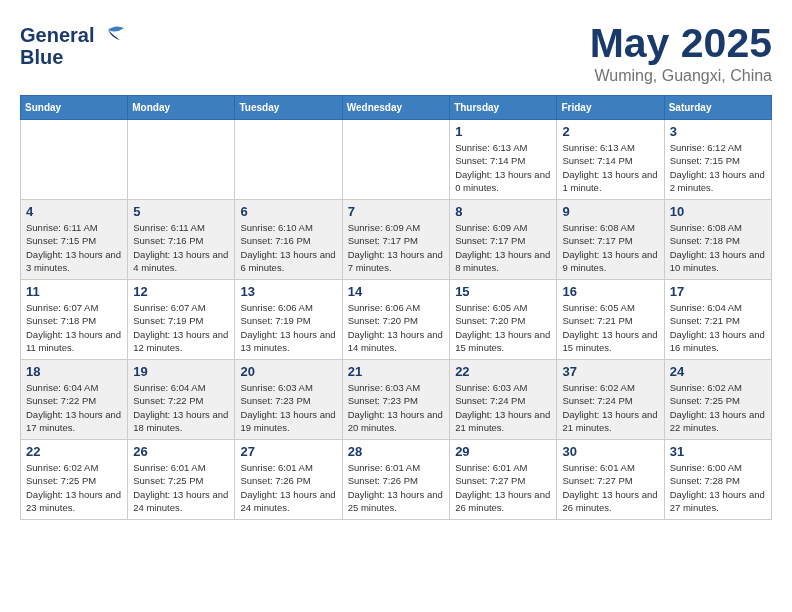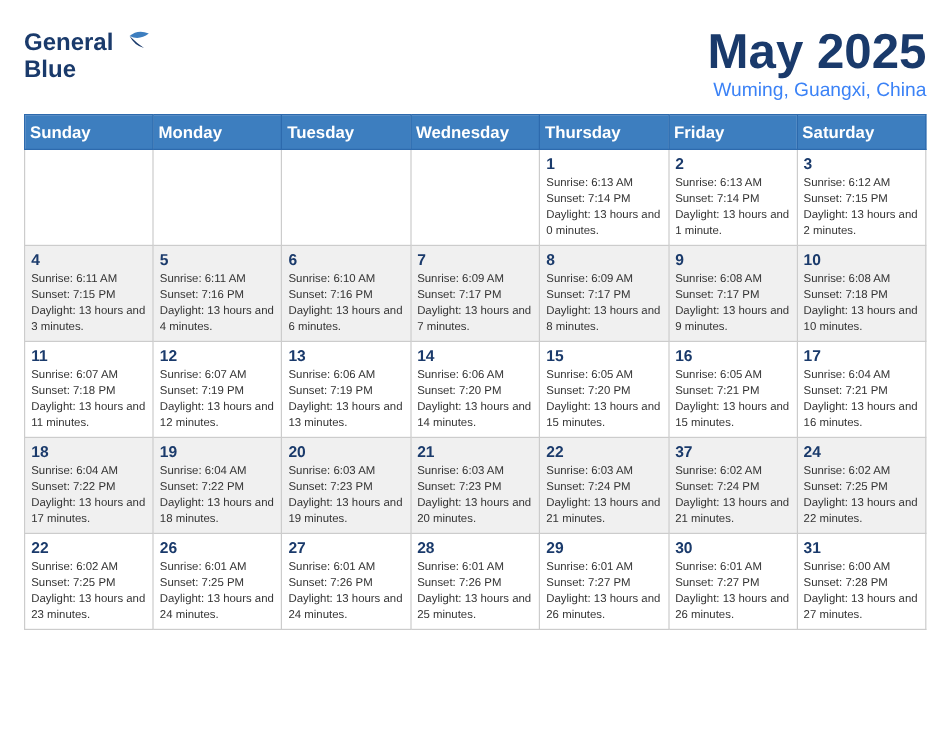--- a/index.html
+++ b/index.html
@@ -23,31 +23,31 @@
     .title-block {
       text-align: right;
     }
     .month-title {
       font-size: 41px;
       font-weight: bold;
       color: #1a3a6b;
     }
     .location {
       font-size: 16px;
-      color: #3b82f6;
+      color: #737373;
     }
     .calendar {
       width: 100%;
       border-collapse: collapse;
       border: 1px solid #ccc;
     }
     .calendar th {
       background-color: #3d7ebf;
       color: #fff;
-      font-size: 14px;
+      font-size: 10px;
       font-weight: bold;
       padding: 6px 4px;
       text-align: left;
       border: 1px solid #2d6aad;
     }
     .calendar td {
       vertical-align: top;
       border: 1px solid #ccc;
       padding: 4px 5px;
       width: 108px;

